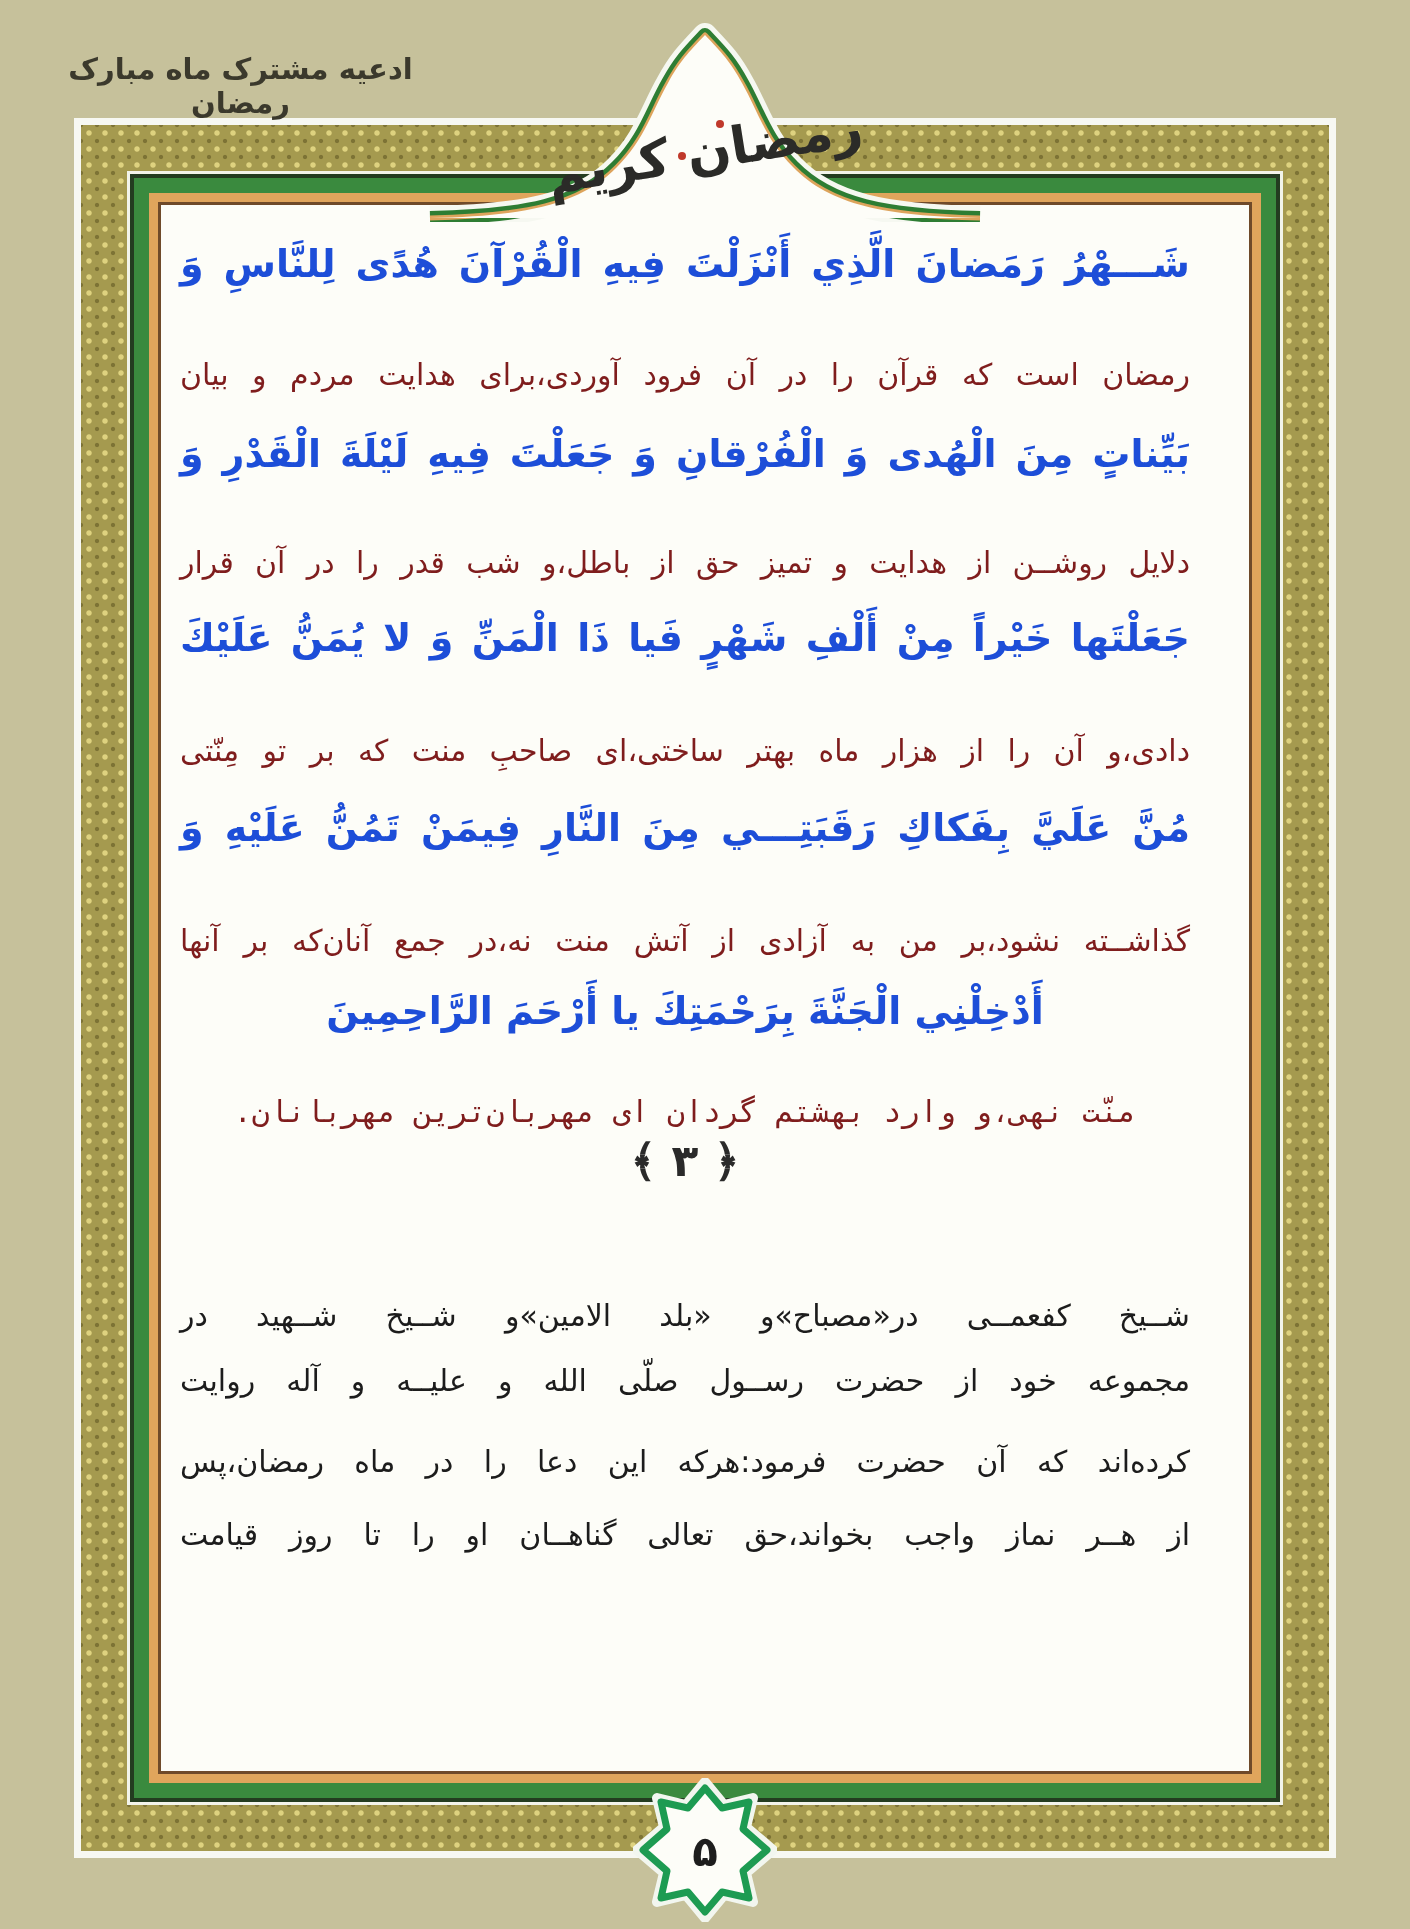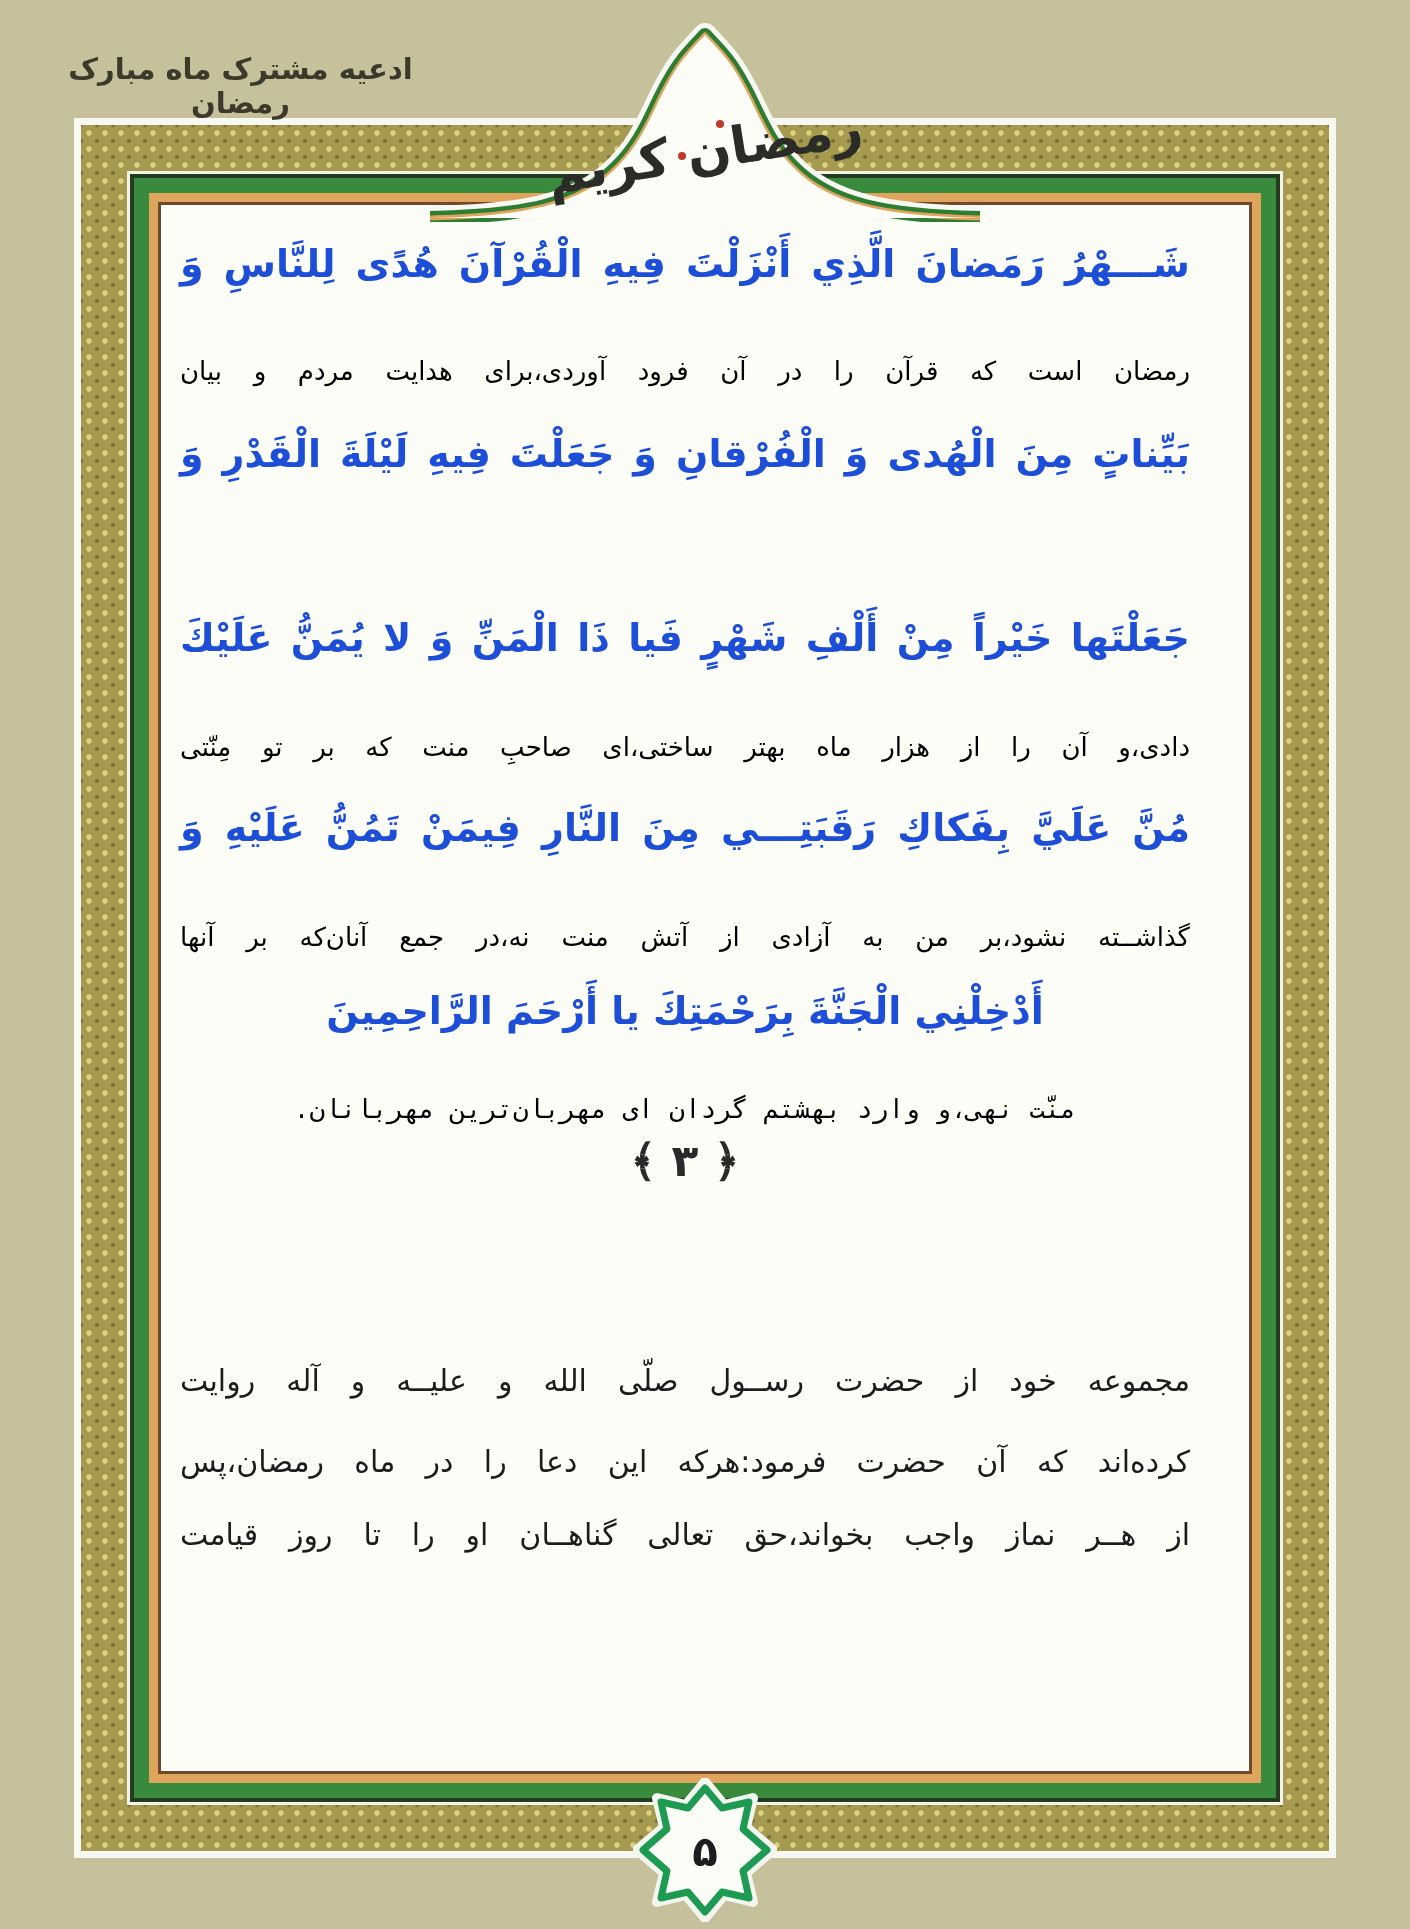--- a/index.html
+++ b/index.html
@@ -40,21 +40,21 @@
   
   .page-badge { position:absolute; left:633px; top:1778px; width:144px; height:144px; z-index:6; }
 
   
   .txt { position:absolute; left:180px; width:1010px; direction:rtl; z-index:3; }
   .arabic-line {
     font-weight:bold; font-size:38px; color:#1d4ed8;
     line-height:1.9; text-align:justify; text-align-last:justify;
   }
   .persian-line {
-    font-size:26px; color:#000000;
+    font-size:30px; color:#7f1d1d;
     line-height:1.5; text-align:justify; text-align-last:justify;
   }
   .centered { text-align:right; text-align-last:center; }
   .section-marker {
     font-weight:bold; font-size:44px; color:#2a2a2a;
     text-align:center; text-align-last:center; letter-spacing:6px;
   }
   .para-line {
     font-size:30px; color:#1c1c1c;
     line-height:1.6; text-align:justify; text-align-last:justify;
@@ -97,32 +97,34 @@
         <circle cx="262" cy="152" r="4" fill="#c0392b"></circle>
         <text x="285" y="165" text-anchor="middle" transform="rotate(-9 285 150)" font-family="DejaVu Sans, sans-serif" font-size="52" font-weight="bold" fill="#2b2b28">رمضان کریم</text>
       </g>
     </svg>
   </div>
 
   <div class="txt arabic-line" style="top:228px;">شَـــهْرُ رَمَضانَ الَّذِي أَنْزَلْتَ فِيهِ الْقُرْآنَ هُدًى لِلنَّاسِ وَ</div>
   <div class="txt persian-line" style="top:352px;">رمضان است که قرآن را در آن فرود آوردی،برای هدایت مردم و بیان</div>
 
   <div class="txt arabic-line" style="top:418px;">بَيِّناتٍ مِنَ الْهُدى وَ الْفُرْقانِ وَ جَعَلْتَ فِيهِ لَيْلَةَ الْقَدْرِ وَ</div>
+  <div class="txt persian-line" style="top:540px;">دلایل روشــن از هدایت و تمیز حق از باطل،و شب قدر را در آن قرار</div>
 
   <div class="txt arabic-line" style="top:602px;">جَعَلْتَها خَيْراً مِنْ أَلْفِ شَهْرٍ فَيا ذَا الْمَنِّ وَ لا يُمَنُّ عَلَيْكَ</div>
   <div class="txt persian-line" style="top:728px;">دادی،و آن را از هزار ماه بهتر ساختی،ای صاحبِ منت که بر تو مِنّتی</div>
 
   <div class="txt arabic-line" style="top:792px;">مُنَّ عَلَيَّ بِفَكاكِ رَقَبَتِـــي مِنَ النَّارِ فِيمَنْ تَمُنُّ عَلَيْهِ وَ</div>
   <div class="txt persian-line" style="top:918px;">گذاشــته نشود،بر من به آزادی از آتش منت نه،در جمع آنان‌که بر آنها</div>
 
   <div class="txt arabic-line centered" style="top:975px;">أَدْخِلْنِي الْجَنَّةَ بِرَحْمَتِكَ يا أَرْحَمَ الرَّاحِمِينَ</div>
   <div class="txt persian-line centered" style="top:1092px;font-family:Liberation Mono, monospace;">منّت نهی،و وارد بهشتم گردان ای مهربان‌ترین مهربانان.</div>
 
   <div class="txt section-marker" style="top:1135px;">﴿ ۳ ﴾</div>
 
+  <div class="txt para-line" style="top:1292px;">شــیخ کفعمــی در«مصباح»و «بلد الامین»و شــیخ شــهید در</div>
   <div class="txt para-line" style="top:1357px;">مجموعه خود از حضرت رســول صلّی الله و علیــه و آله روایت</div>
   <div class="txt para-line" style="top:1438px;">کرده‌اند که آن حضرت فرمود:هرکه این دعا را در ماه رمضان،پس</div>
   <div class="txt para-line" style="top:1511px;">از هــر نماز واجب بخواند،حق تعالی گناهــان او را تا روز قیامت</div>
 
   <div class="page-badge">
     <svg width="144" height="144" viewBox="0 0 144 144">
       <g>
         <polygon points="72,4 91,27 120,20 113,49 140,72 113,95 120,124 91,117 72,140 53,117 24,124 31,95 4,72 31,49 24,20 53,27" fill="#f2f6ef" stroke="#f2f6ef" stroke-width="10" stroke-linejoin="round"></polygon>
         <polygon points="72,10 89,30 116,24 110,51 134,72 110,93 116,120 89,114 72,134 55,114 28,120 34,93 10,72 34,51 28,24 55,30" fill="#fdfdf8" stroke="#1d9b52" stroke-width="7" stroke-linejoin="round"></polygon>
         <text x="72" y="88" text-anchor="middle" font-family="DejaVu Sans, sans-serif" font-size="42" font-weight="bold" fill="#1d1d1d">۵</text>

